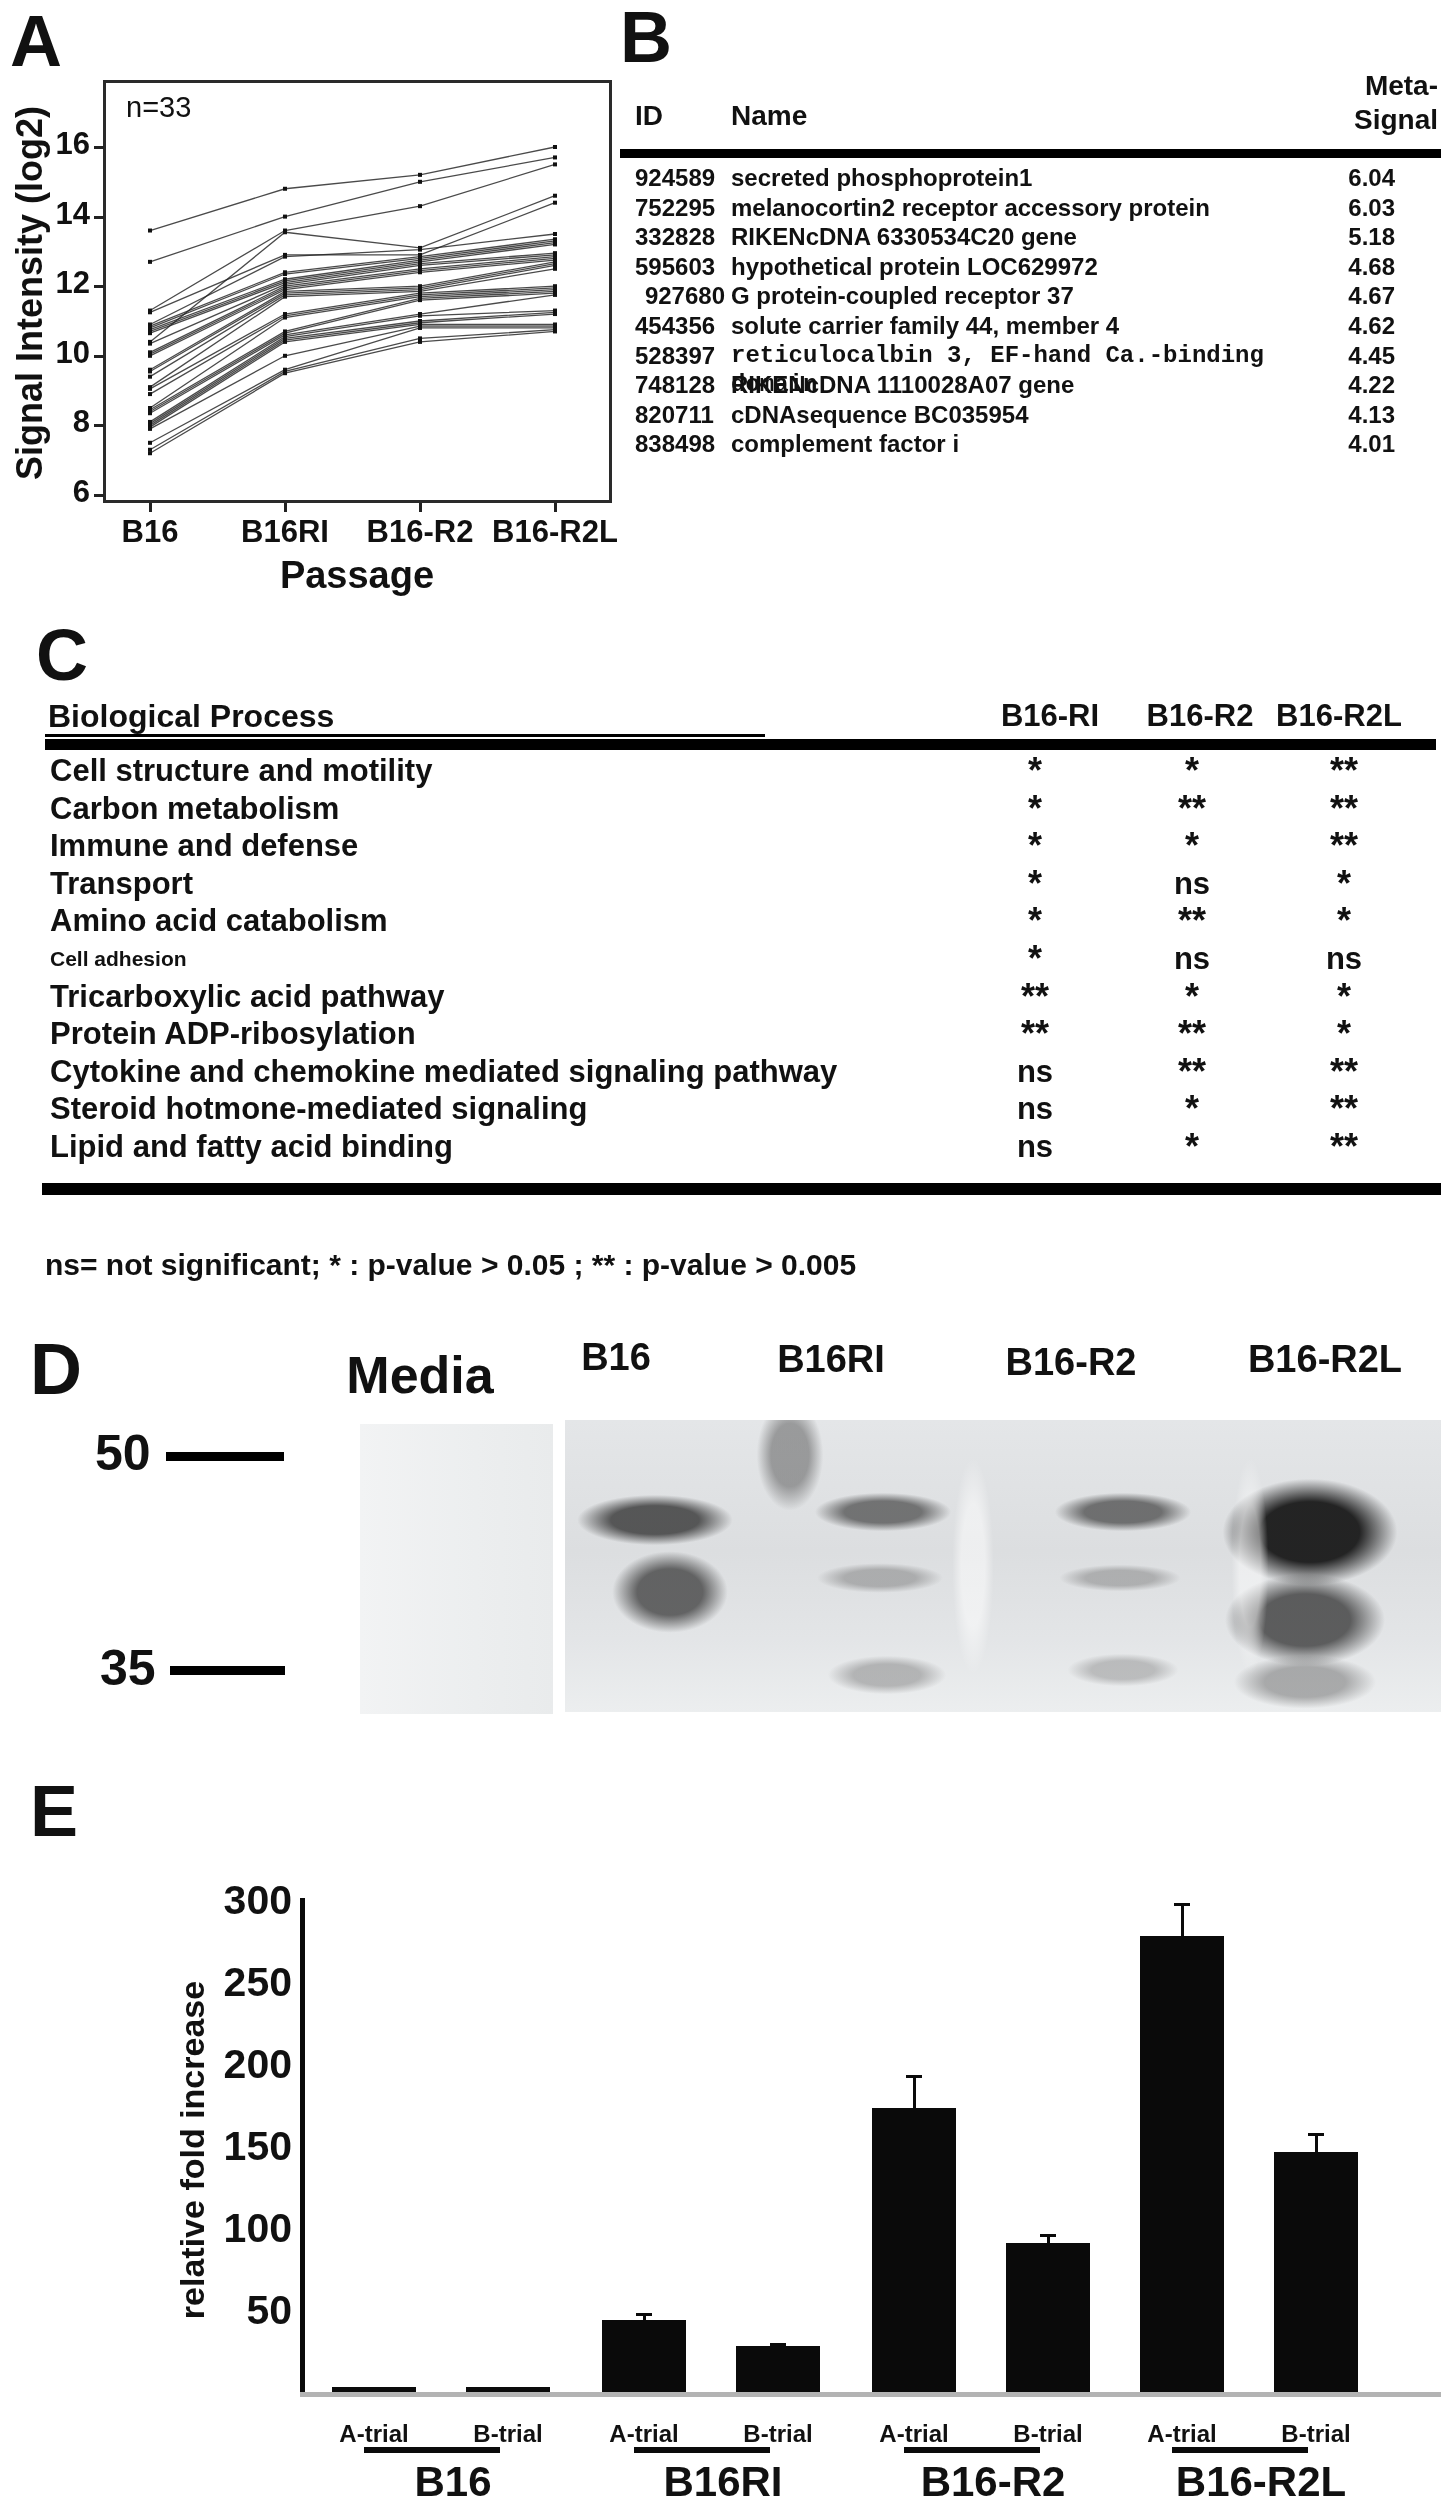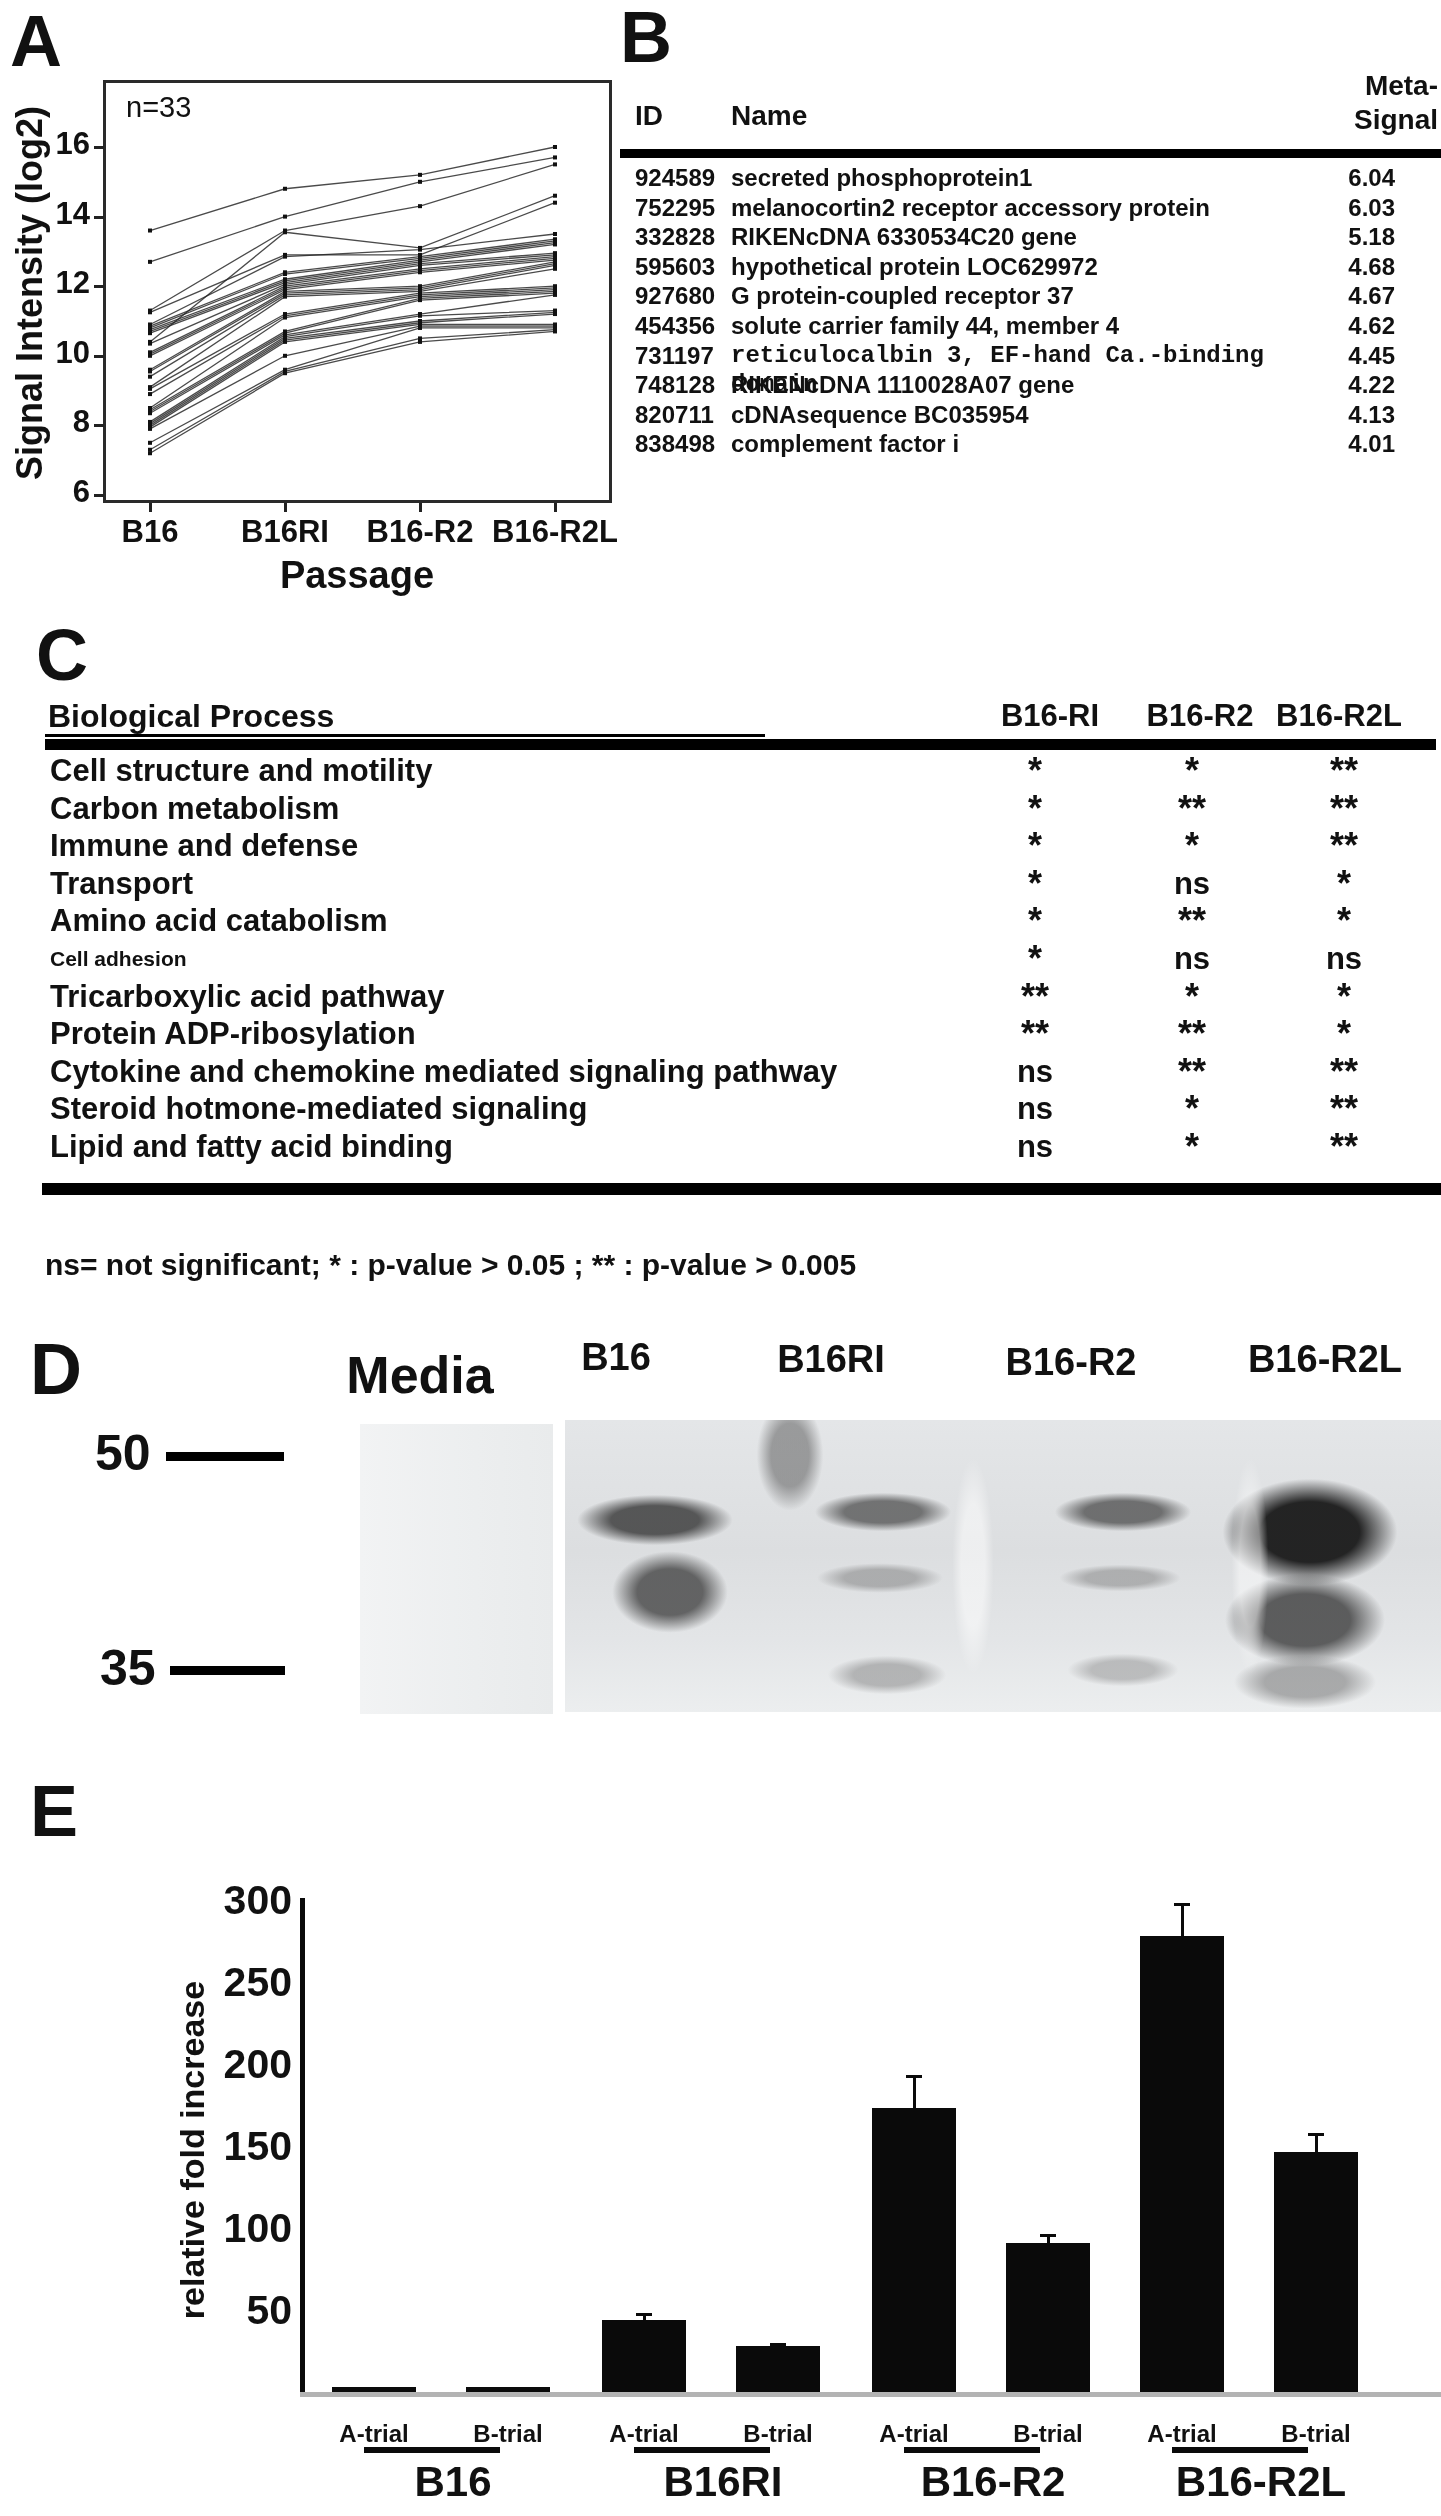--- a/index.html
+++ b/index.html
@@ -233,27 +233,27 @@
       <div style="position: absolute; left: 1295px; top: 163px; width: 100px; height: 29px; line-height: 29px; text-align: right; font-size: 24px; font-weight: bold;">6.04</div>
       <div style="position: absolute; left: 635px; top: 192.6px; width: 90px; height: 29px; line-height: 29px; font-size: 24px; font-weight: bold;">752295</div>
       <div style="position: absolute; left: 731px; top: 192.6px; width: 570px; height: 29px; line-height: 29px; font-size: 24px; font-weight: bold;">melanocortin2 receptor accessory protein</div>
       <div style="position: absolute; left: 1295px; top: 192.6px; width: 100px; height: 29px; line-height: 29px; text-align: right; font-size: 24px; font-weight: bold;">6.03</div>
       <div style="position: absolute; left: 635px; top: 222.2px; width: 90px; height: 29px; line-height: 29px; font-size: 24px; font-weight: bold;">332828</div>
       <div style="position: absolute; left: 731px; top: 222.2px; width: 570px; height: 29px; line-height: 29px; font-size: 24px; font-weight: bold;">RIKENcDNA 6330534C20 gene</div>
       <div style="position: absolute; left: 1295px; top: 222.2px; width: 100px; height: 29px; line-height: 29px; text-align: right; font-size: 24px; font-weight: bold;">5.18</div>
       <div style="position: absolute; left: 635px; top: 251.8px; width: 90px; height: 29px; line-height: 29px; font-size: 24px; font-weight: bold;">595603</div>
       <div style="position: absolute; left: 731px; top: 251.8px; width: 570px; height: 29px; line-height: 29px; font-size: 24px; font-weight: bold;">hypothetical protein LOC629972</div>
       <div style="position: absolute; left: 1295px; top: 251.8px; width: 100px; height: 29px; line-height: 29px; text-align: right; font-size: 24px; font-weight: bold;">4.68</div>
-      <div style="position: absolute; left: 635px; top: 281.4px; width: 90px; height: 29px; line-height: 29px; font-size: 24px; font-weight: bold;">927680</div>
+      <div style="position: absolute; left: 635px; top: 281.4px; width: 90px; height: 29px; line-height: 29px; font-size: 24px; font-weight: bold; text-align: right;">927680</div>
       <div style="position: absolute; left: 731px; top: 281.4px; width: 570px; height: 29px; line-height: 29px; font-size: 24px; font-weight: bold;">G protein-coupled receptor 37</div>
       <div style="position: absolute; left: 1295px; top: 281.4px; width: 100px; height: 29px; line-height: 29px; text-align: right; font-size: 24px; font-weight: bold;">4.67</div>
       <div style="position: absolute; left: 635px; top: 311px; width: 90px; height: 29px; line-height: 29px; font-size: 24px; font-weight: bold;">454356</div>
       <div style="position: absolute; left: 731px; top: 311px; width: 570px; height: 29px; line-height: 29px; font-size: 24px; font-weight: bold;">solute carrier family 44, member 4</div>
       <div style="position: absolute; left: 1295px; top: 311px; width: 100px; height: 29px; line-height: 29px; text-align: right; font-size: 24px; font-weight: bold;">4.62</div>
-      <div style="position: absolute; left: 635px; top: 340.6px; width: 90px; height: 29px; line-height: 29px; font-size: 24px; font-weight: bold;">731197</div>
+      <div style="position: absolute; left: 635px; top: 340.6px; width: 90px; height: 29px; line-height: 29px; font-size: 24px; font-weight: bold;">528397</div>
       <div style="position: absolute; left: 731px; top: 340.6px; width: 570px; height: 29px; line-height: 29px; font-size: 24px; font-weight: bold; font-family: Liberation Mono, monospace;">reticulocalbin 3, EF-hand Ca.-binding domain</div>
       <div style="position: absolute; left: 1295px; top: 340.6px; width: 100px; height: 29px; line-height: 29px; text-align: right; font-size: 24px; font-weight: bold;">4.45</div>
       <div style="position: absolute; left: 635px; top: 370.2px; width: 90px; height: 29px; line-height: 29px; font-size: 24px; font-weight: bold;">748128</div>
       <div style="position: absolute; left: 731px; top: 370.2px; width: 570px; height: 29px; line-height: 29px; font-size: 24px; font-weight: bold;">RIKENcDNA 1110028A07 gene</div>
       <div style="position: absolute; left: 1295px; top: 370.2px; width: 100px; height: 29px; line-height: 29px; text-align: right; font-size: 24px; font-weight: bold;">4.22</div>
       <div style="position: absolute; left: 635px; top: 399.8px; width: 90px; height: 29px; line-height: 29px; font-size: 24px; font-weight: bold;">820711</div>
       <div style="position: absolute; left: 731px; top: 399.8px; width: 570px; height: 29px; line-height: 29px; font-size: 24px; font-weight: bold;">cDNAsequence BC035954</div>
       <div style="position: absolute; left: 1295px; top: 399.8px; width: 100px; height: 29px; line-height: 29px; text-align: right; font-size: 24px; font-weight: bold;">4.13</div>
       <div style="position: absolute; left: 635px; top: 429.4px; width: 90px; height: 29px; line-height: 29px; font-size: 24px; font-weight: bold;">838498</div>
       <div style="position: absolute; left: 731px; top: 429.4px; width: 570px; height: 29px; line-height: 29px; font-size: 24px; font-weight: bold;">complement factor i</div>

